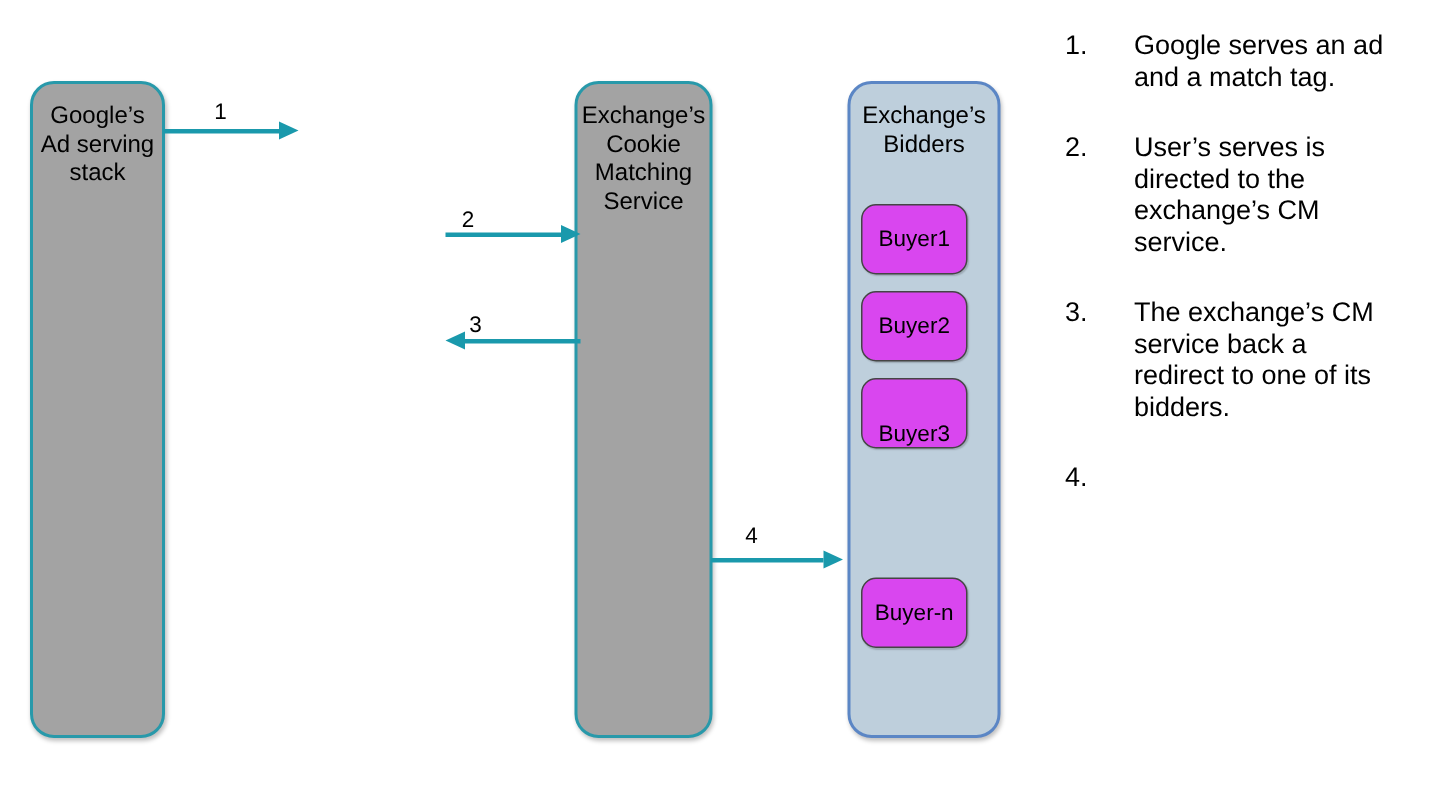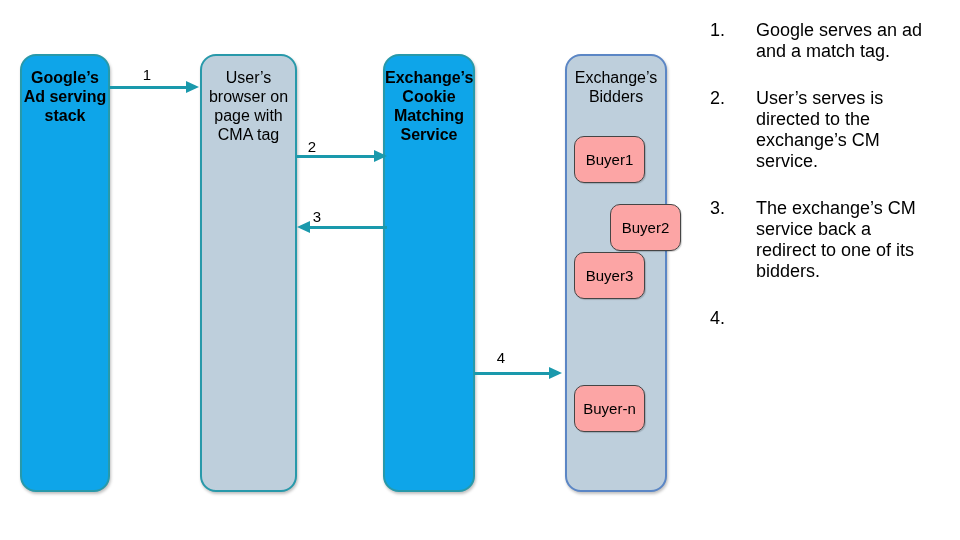--- a/index.html
+++ b/index.html
@@ -16,40 +16,40 @@
 
   
   .node {
     position: absolute;
     top: 54px;
     height: 438px;
     border-radius: 16px;
     border: 2px solid #2899aa;
     box-shadow: 1px 2px 3px rgba(0,0,0,0.25);
   }
-  .node.green { background: #0ea5e9; font-weight: bold; }
+  .node.green { background: #a3a3a3; }
   .node.blue  { background: #becfdc; }
   .node.blue-border { border-color: #5b86c5; }
 
   .node-label {
     padding-top: 12px;
     text-align: center;
     white-space: pre-line;
     font-size: 16px;
     line-height: 19px;
     color: #000;
   }
 
   
   .chip {
     position: absolute;
     left: 7px;
     width: 71px;
     height: 47px;
-    background: #fca5a5;
+    background: #d946ef;
     border: 1px solid #454545;
     border-radius: 10px;
     display: flex;
     align-items: center;
     justify-content: center;
     font-size: 15px;
     box-shadow: 1px 1px 1px rgba(0,0,0,0.18);
   }
 
   
@@ -95,44 +95,38 @@
 <body>
 
 <div class="canvas">
 
   <div class="node green" style="left:20px; width:90px;">
     <div class="node-label">Google’s
 Ad serving
 stack</div>
   </div>
 
-  <div class="node blue" style="left:200px; width:97px;">
-    <div class="node-label">User’s
-browser on
-page with
-CMA tag</div>
-  </div>
 
   <div class="node green" style="left:383px; width:92px;">
     <div class="node-label">Exchange’s
 Cookie
 Matching
 Service</div>
   </div>
 
   <div class="node blue blue-border" style="left:565px; width:102px;">
     <div class="node-label">Exchange’s
 Bidders</div>
     <div class="chip" style="top:80px;">
       <span>Buyer1</span>
     </div>
-    <div class="chip" style="top:148px;margin-left:36px;">
+    <div class="chip" style="top:138px;">
       <span>Buyer2</span>
     </div>
-    <div class="chip" style="top:196px;">
+    <div class="chip" style="top:196px;align-items:flex-end;">
       <span>Buyer3</span>
     </div>
     <div class="chip" style="top:329px;text-align:center;">
       <span>Buyer-n</span>
     </div>
   </div>
 
   <div>
     <span class="arrow-num" style="left:139px; top:66px;">1</span>
     <div class="aline" style="left:109px; top:86px; width:77px;"></div>

